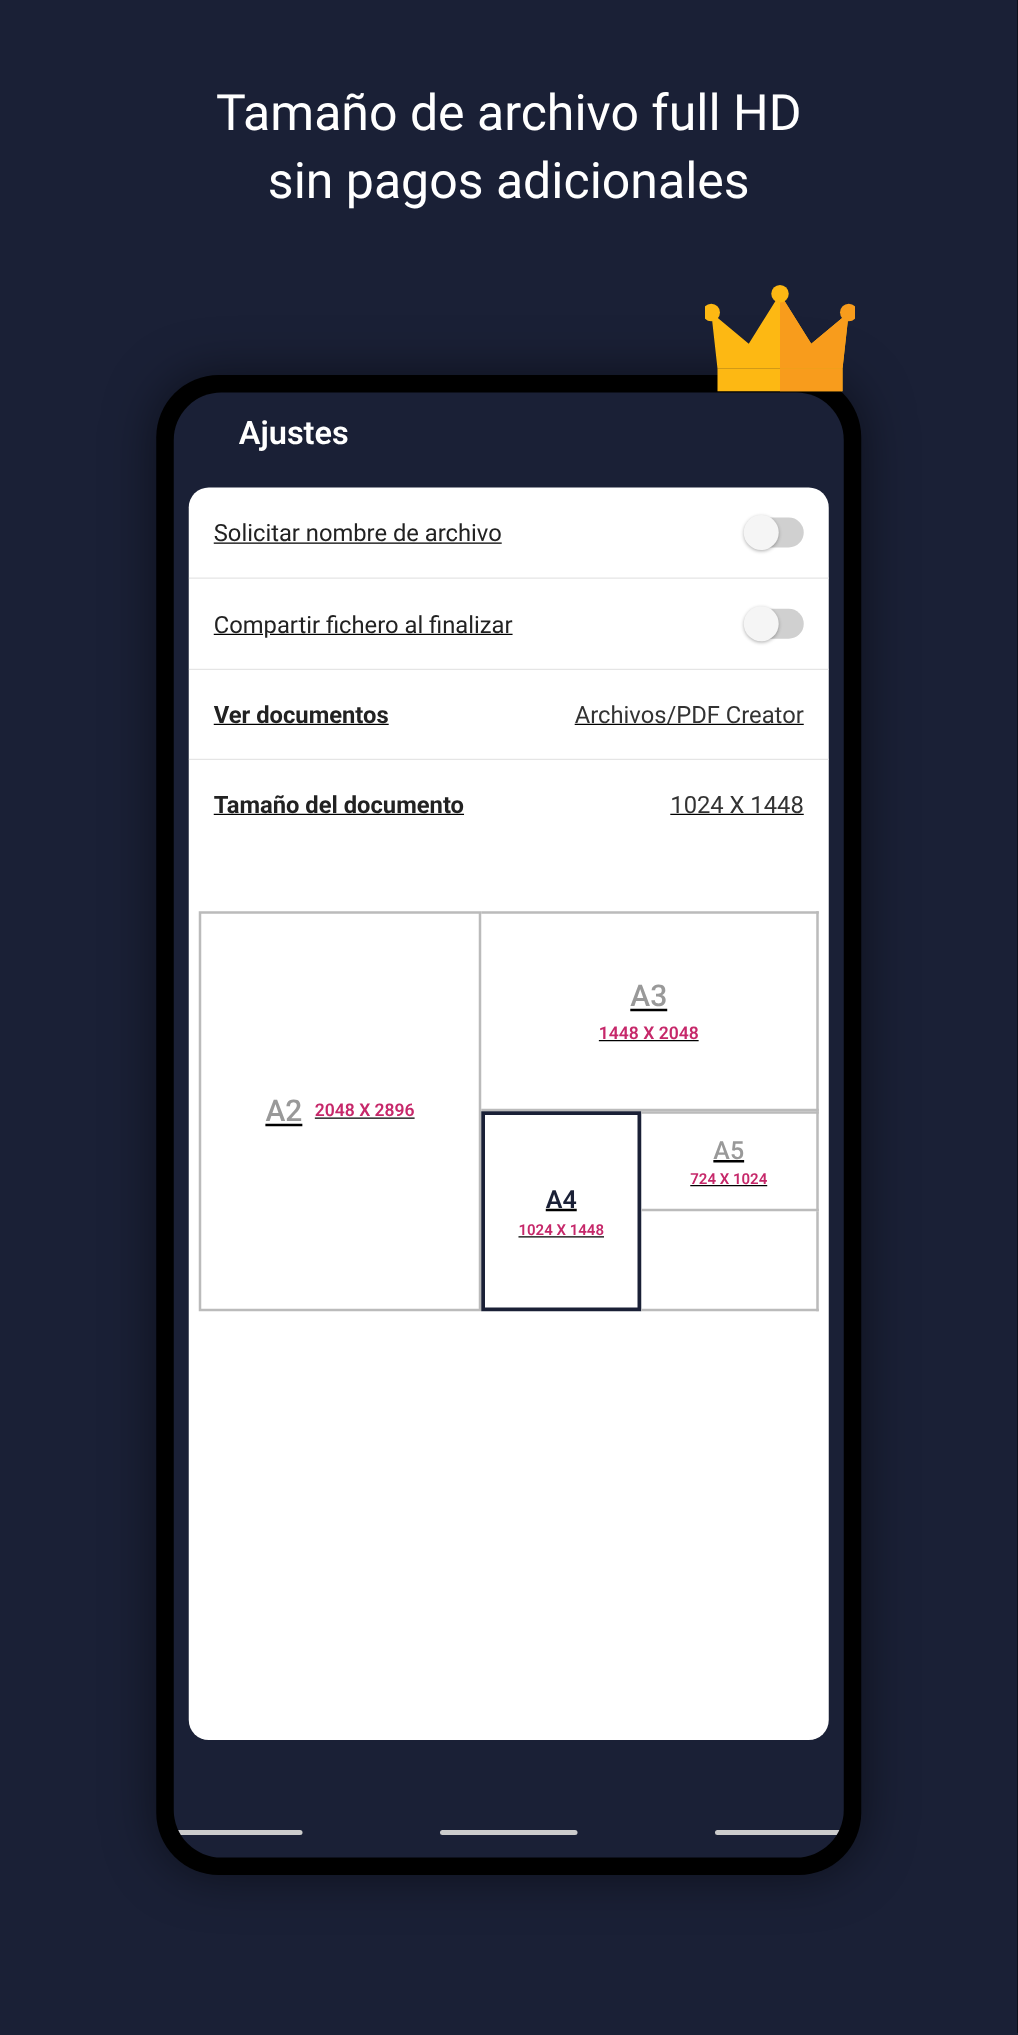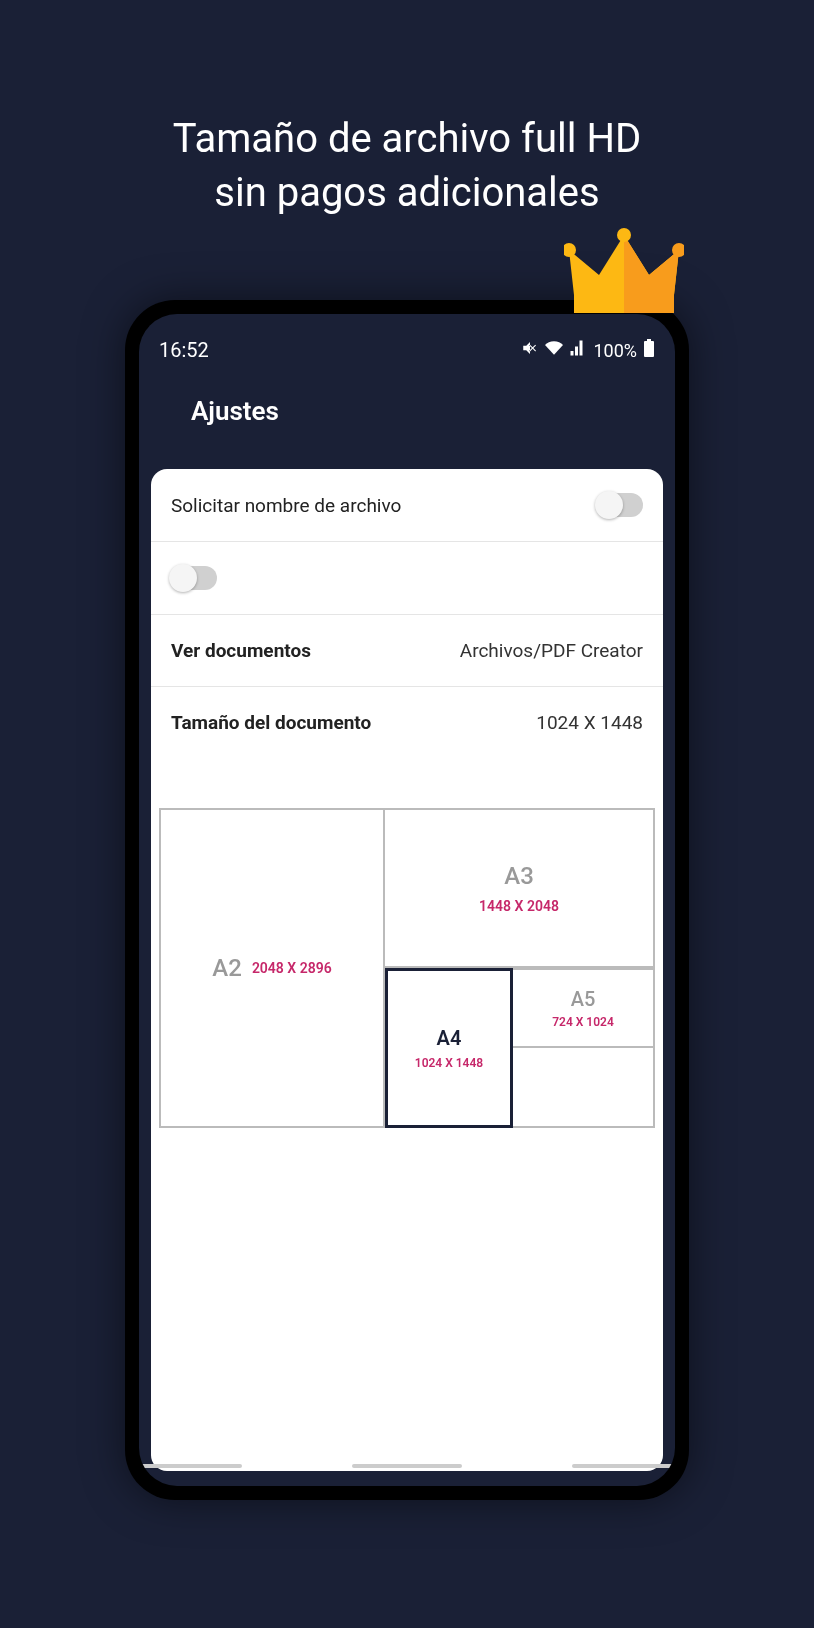--- a/index.html
+++ b/index.html
@@ -13,21 +13,21 @@
       width: 814px;
       height: 1628px;
       position: relative;
       overflow: hidden;
     }
     .promo-text {
       color: #ffffff;
       text-align: center;
       font-size: 40px;
       font-weight: 400;
-      padding-top: 112px;
+      padding-top: 64px;
       line-height: 1.35;
     }
     .crown {
       position: absolute;
       top: 225px;
       right: 130px;
       width: 120px;
       height: 100px;
       z-index: 10;
     }
@@ -93,25 +93,26 @@
     }
     .header {
       padding: 18px 20px;
       color: #fff;
       font-size: 26px;
       font-weight: 600;
       margin-left: 32px;
     }
     .content-card {
       background: #fff;
-      margin: 25px 12px 0;
+      margin: 10px 12px 0;
       border-radius: 16px;
       padding: 0;
       height: calc(100% - 170px);
       overflow: hidden;
+      text-decoration: underline;
     }
     .setting-row {
       display: flex;
       justify-content: space-between;
       align-items: center;
       padding: 24px 20px;
       border-bottom: 1px solid #e5e5e5;
       font-size: 19px;
       color: #222;
     }
@@ -257,58 +258,32 @@
   </svg>
 </div>
 
 <div class="phone-frame">
   <div class="phone-top">
     <div class="camera-dot"></div>
     <div class="speaker"></div>
     <div class="camera-dot"></div>
   </div>
   <div class="screen">
-    <div class="status-bar">
-      <span>16:52</span>
-      <div class="status-right">
-        <span>
-          <svg width="18" height="18" viewBox="0 0 24 24" fill="#fff">
-              <path d="M3 9v6h4l5 5V4L7 9H3zm13.5 3l3.5 3.5-1 1L15.5 13l-3.5 3.5-1-1L14.5 12 11 8.5l1-1L15.5 11 19 7.5l1 1L16.5 12z"></path>
-            </svg>
-        </span>
-        <span>
-          <svg width="18" height="18" viewBox="0 0 24 24" fill="#fff">
-              <path d="M12 3C7 3 2.7 5 0 8l12 13L24 8c-2.7-3-7-5-12-5z"></path>
-            </svg>
-        </span>
-        <span>
-          <svg width="18" height="18" viewBox="0 0 24 24" fill="#fff">
-              <path d="M2 22h4v-6H2v6zm6 0h4V10H8v12zm6 0h4V2h-4v20z"></path>
-            </svg>
-        </span>
-        <span>100%</span>
-        <span>
-          <svg width="12" height="18" viewBox="0 0 12 18" fill="#fff">
-              <rect x="1" y="2" width="10" height="16" rx="1"></rect>
-              <rect x="4" y="0" width="4" height="2"></rect>
-            </svg>
-        </span>
-      </div>
-    </div>
 
     <div class="header">
       <span>Ajustes</span>
     </div>
 
     <div class="content-card">
       <div class="setting-row">
         <span>Solicitar nombre de archivo</span>
         <div class="toggle"></div>
       </div>
       <div class="setting-row">
+        <span>Compartir fichero al finalizar</span>
         <div class="toggle"></div>
       </div>
       <div class="setting-row bold">
         <span>Ver documentos</span>
         <span class="setting-value">Archivos/PDF Creator</span>
       </div>
       <div class="setting-row bold" style="border-bottom:none">
         <span>Tamaño del documento</span>
         <span class="setting-value">1024 X 1448</span>
       </div>

